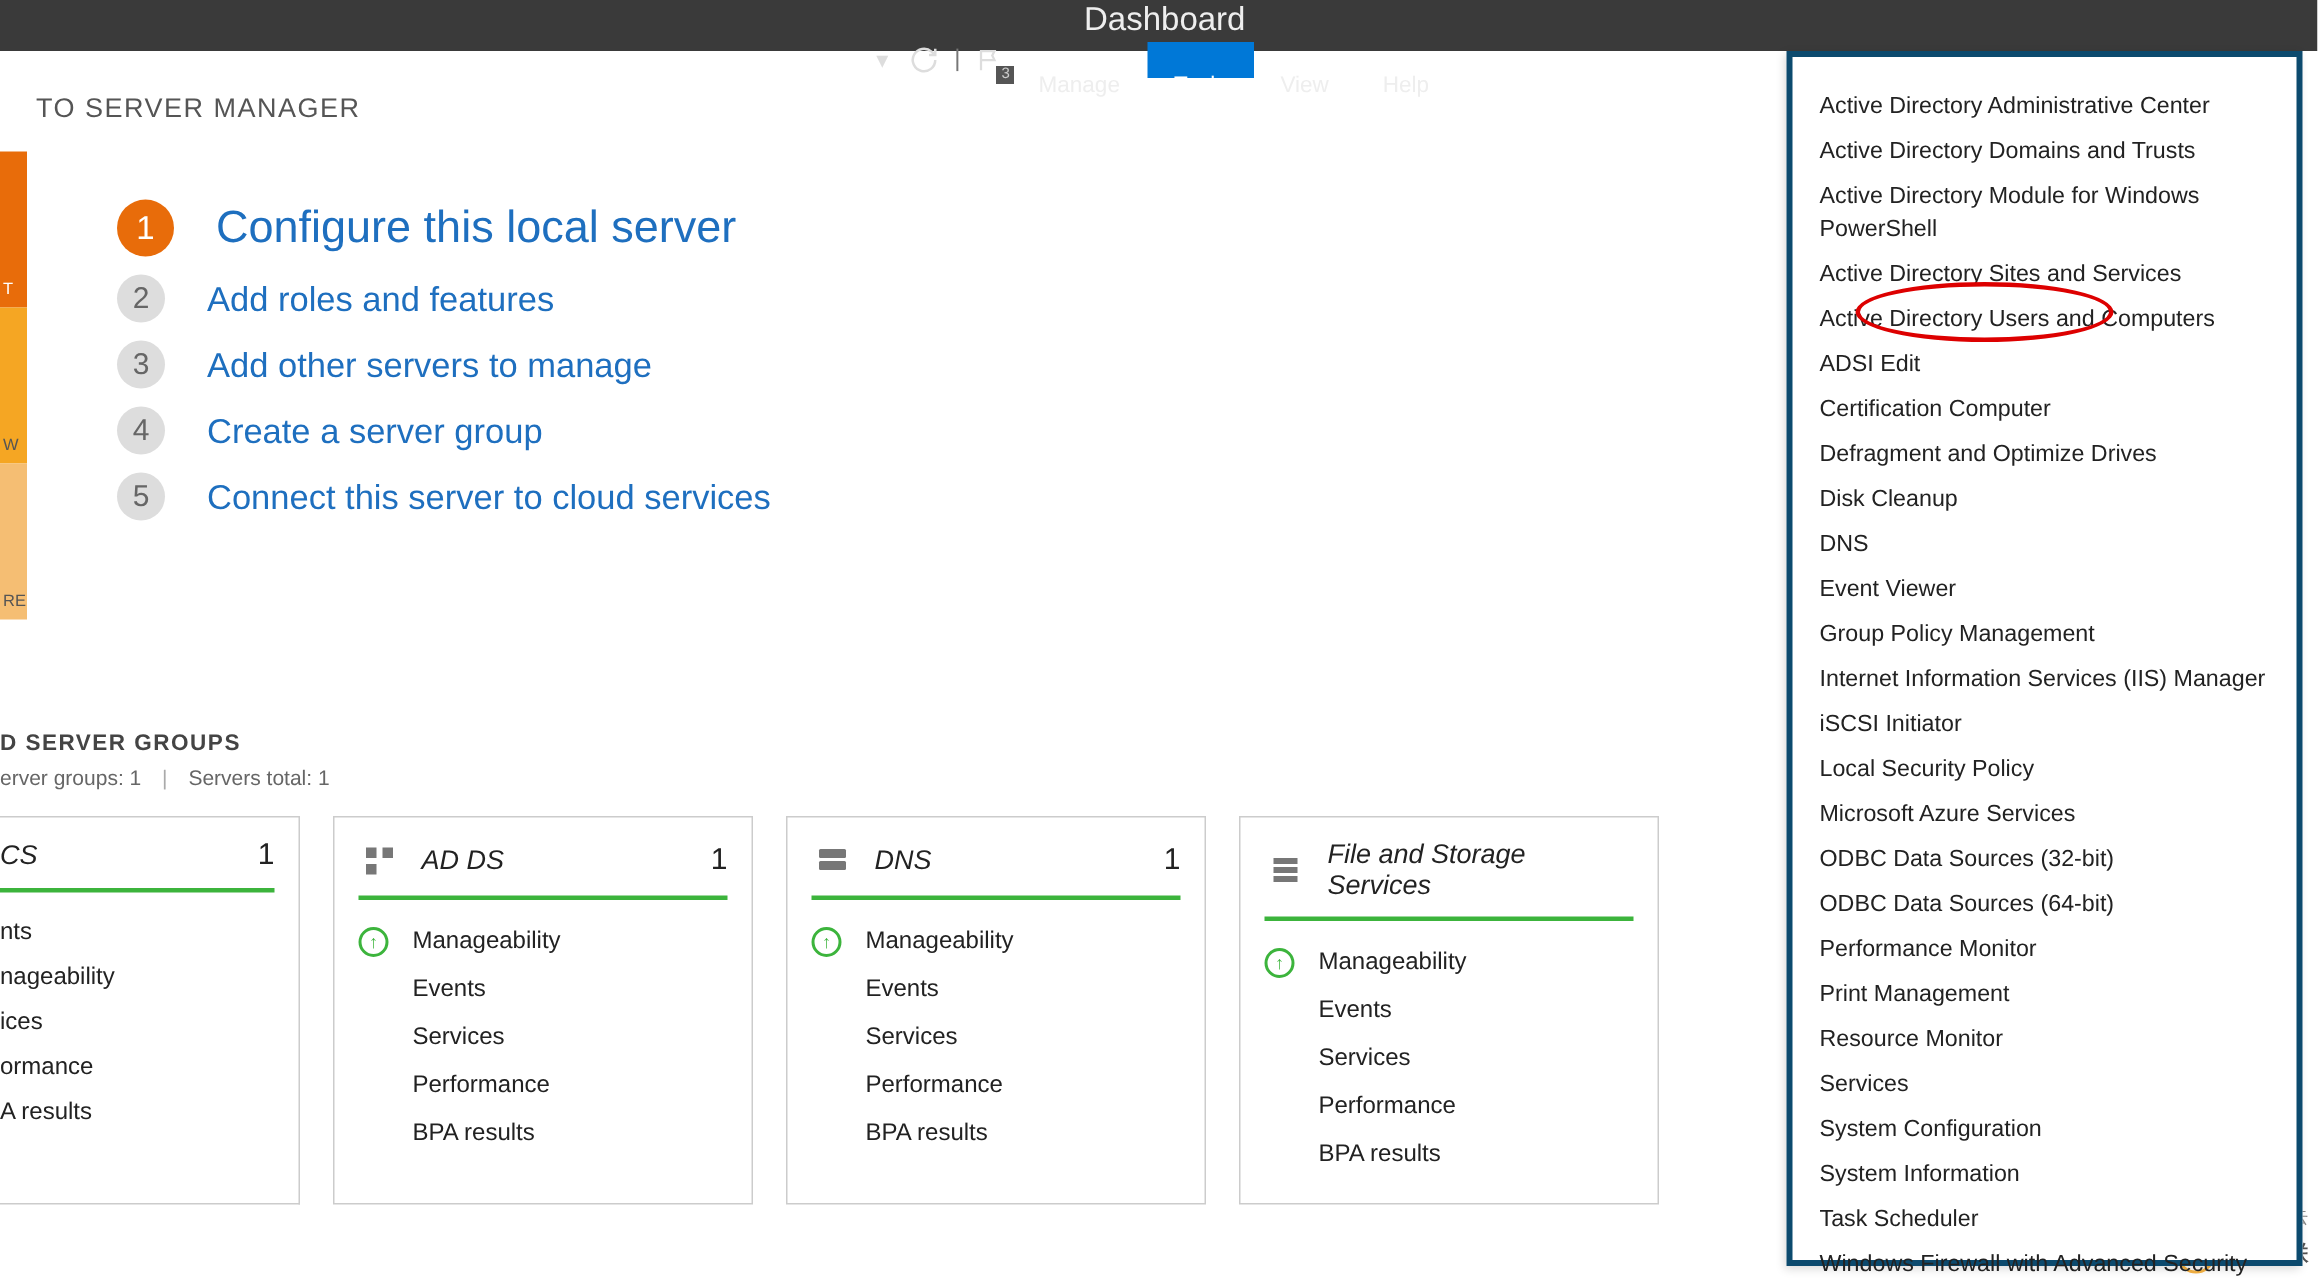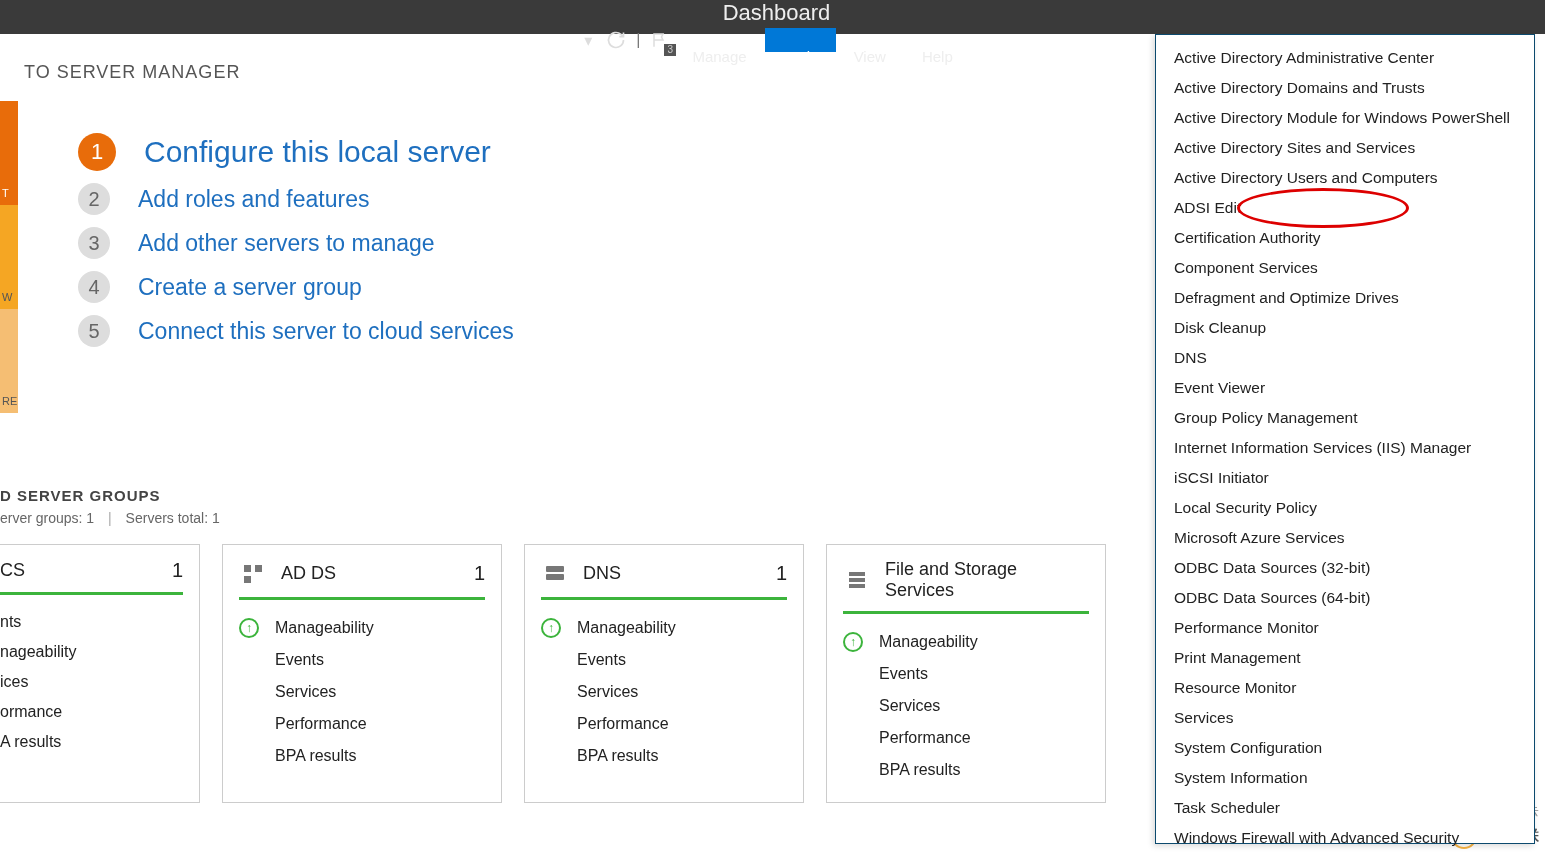--- a/index.html
+++ b/index.html
@@ -47,33 +47,33 @@
   .groups-header { padding:30px 0 4px 0; }
   .groups-title { font-size:15px; letter-spacing:1px; color:#444; font-weight:600;margin-top:44px; }
   .groups-sub { font-size:14px; color:#666; padding-top:6px; }
   .groups-sub .sep { padding:0 10px; color:#aaa; }
 
   .cards { display:flex; gap:22px; margin-top:14px; }
   .card { width:280px; border:1px solid #ccc; background:#fff; padding:10px 16px 16px 16px; }
   .card.first { width:200px; border-left:none; padding-left:0; }
   .card-head { display:flex; align-items:center; gap:14px; padding:4px 0 10px 0; }
   .card-icon { width:28px; height:28px; color:#777; display:flex; align-items:center; justify-content:center; }
-  .card-title { font-size:18px; color:#222; flex:1; }
+  .card-title { font-size:18px; color:#222; flex:1;font-style:italic; }
   .card-count { font-size:20px; color:#222; }
   .card-rule { height:3px; background:#3cb43c; margin-bottom:12px; }
   .card-item { display:flex; align-items:center; gap:16px; padding:6px 0; font-size:16px; color:#222; cursor:pointer; }
   .card-item .status { width:20px; height:20px; display:flex; align-items:center; justify-content:center; }
   .status.up { border:2px solid #3cb43c; border-radius:50%; color:#3cb43c; font-size:12px; }
   .status.blank { width:20px; }
 
   
   .tools-menu {
-    position:absolute; top:34px; right:10px; width:380px; background:#fff;
-    border:1px solid #0c4a6e; box-shadow:-2px 2px 6px rgba(0,0,0,0.15);
-    padding:8px 0; z-index:100; max-height:810px;
+    position:absolute; top:34px; right:10px; width:344px; background:#fff;
+    border:4px solid #0c4a6e; box-shadow:-2px 2px 6px rgba(0,0,0,0.15);
+    padding:18px 0; z-index:100; max-height:810px;
   }
   .tools-item { padding:4px 18px; font-size:15.5px; color:#222; cursor:pointer; line-height:22px; }
 
   
   .annot {
     position:absolute; top:188px; right:136px; width:172px; height:40px;
     border:3px solid #d00; border-radius:50%/50%; z-index:200; pointer-events:none;
   }
 
   
@@ -289,22 +289,21 @@
   </div>
 </div>
 
 <div class="tools-menu">
   <div class="tools-item">Active Directory Administrative Center</div>
   <div class="tools-item">Active Directory Domains and Trusts</div>
   <div class="tools-item">Active Directory Module for Windows PowerShell</div>
   <div class="tools-item">Active Directory Sites and Services</div>
   <div class="tools-item">Active Directory Users and Computers</div>
   <div class="tools-item">ADSI Edit</div>
-  <div class="tools-item">Certification Authority</div>
-  <div class="tools-item">Component Services</div>
+  <div class="tools-item">Certification Computer</div>
   <div class="tools-item">Defragment and Optimize Drives</div>
   <div class="tools-item">Disk Cleanup</div>
   <div class="tools-item">DNS</div>
   <div class="tools-item">Event Viewer</div>
   <div class="tools-item">Group Policy Management</div>
   <div class="tools-item">Internet Information Services (IIS) Manager</div>
   <div class="tools-item">iSCSI Initiator</div>
   <div class="tools-item">Local Security Policy</div>
   <div class="tools-item">Microsoft Azure Services</div>
   <div class="tools-item">ODBC Data Sources (32-bit)</div>

